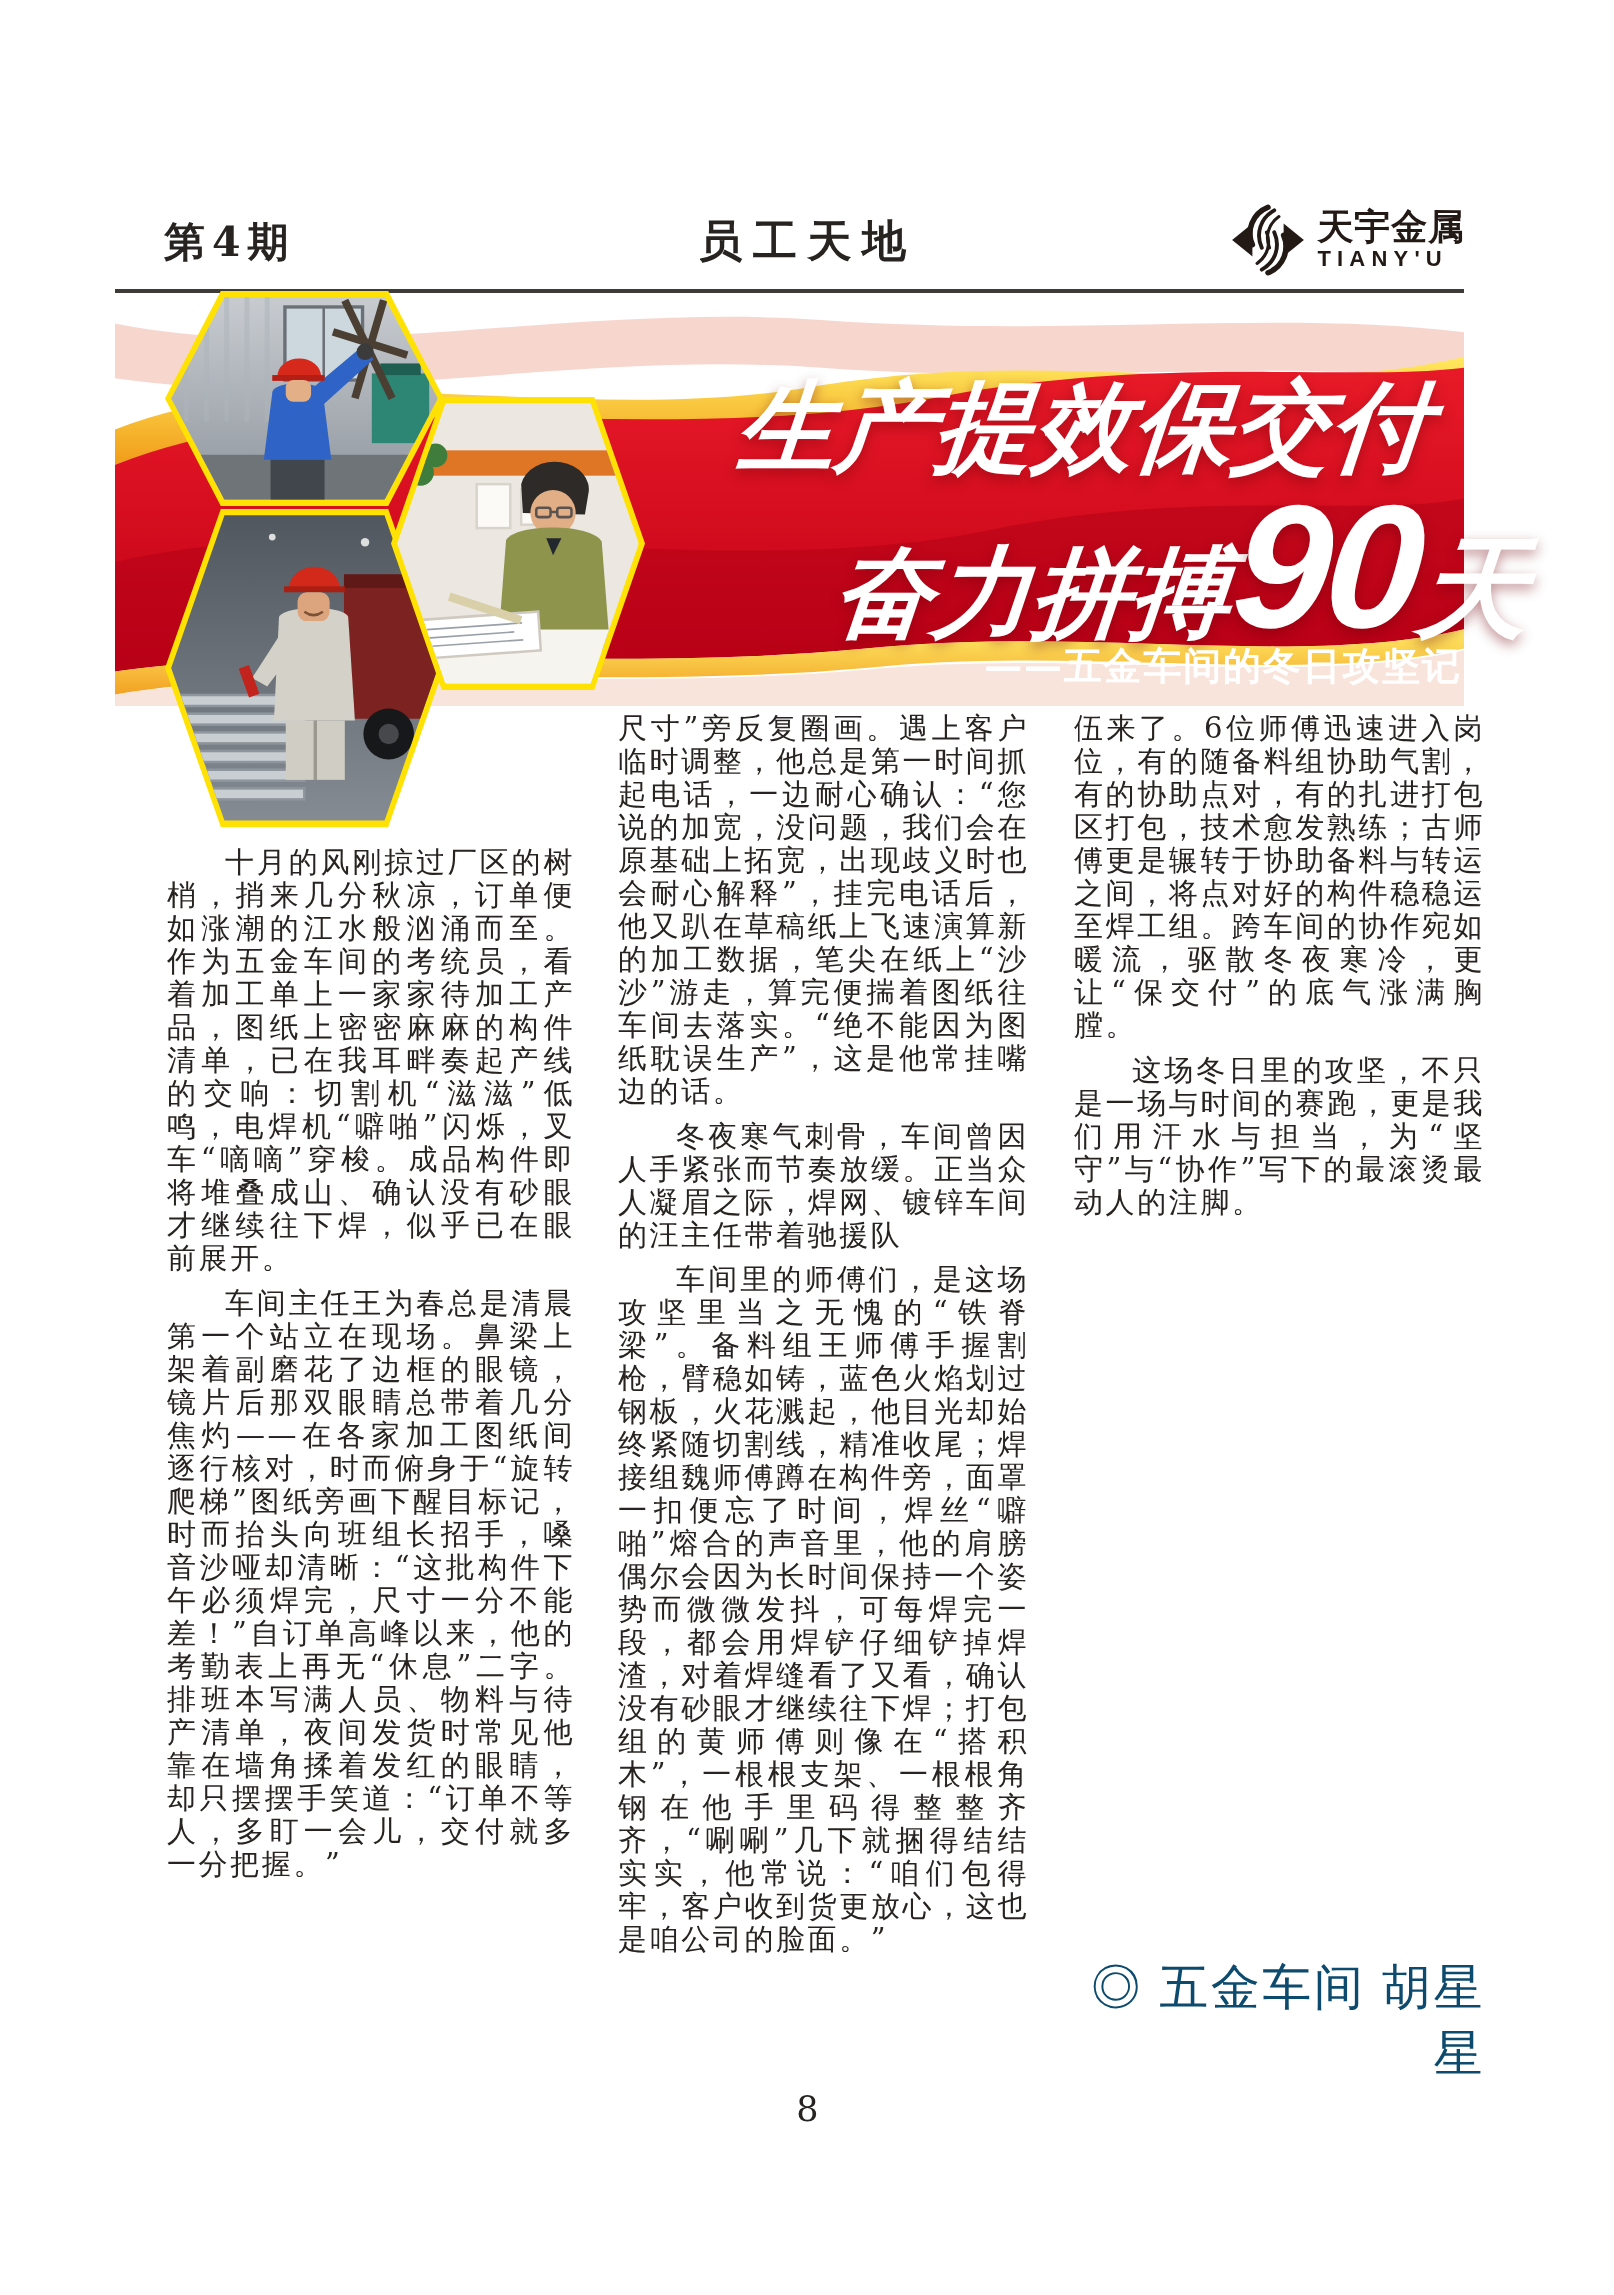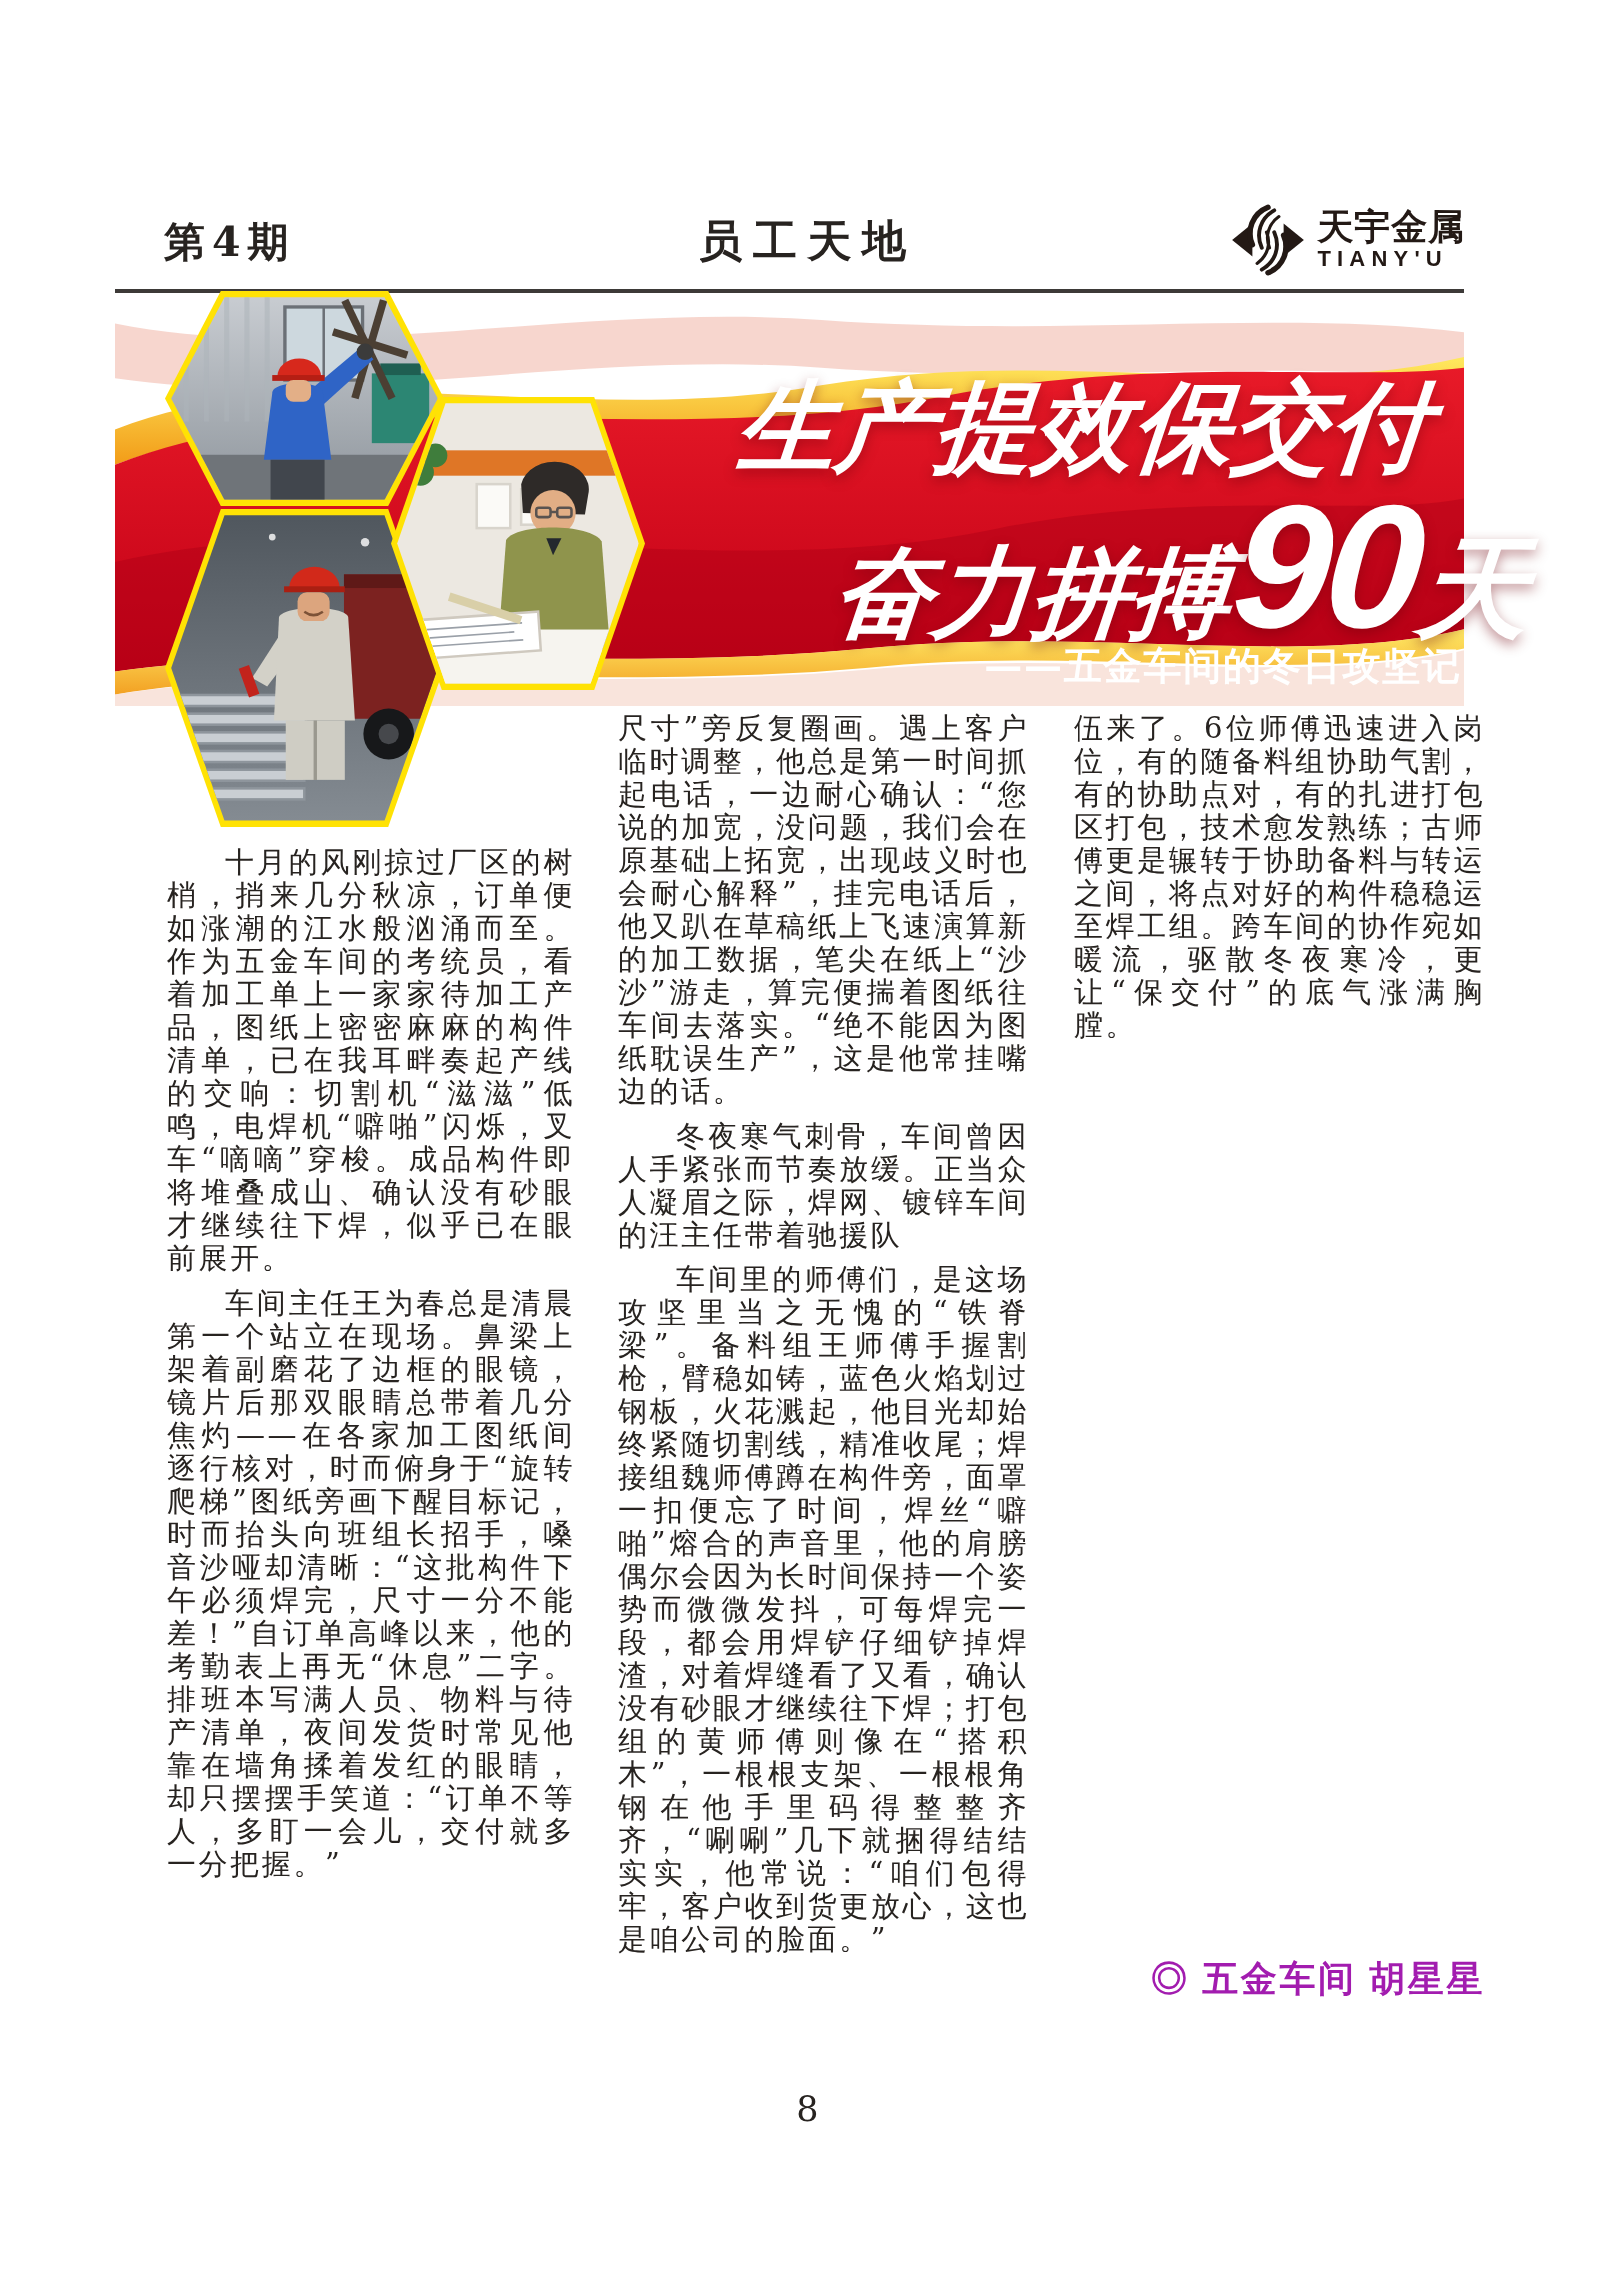--- a/index.html
+++ b/index.html
@@ -44,21 +44,21 @@
 
   
   .col{position:absolute;width:411px;text-align:justify;font-size:29px;line-height:33px;letter-spacing:2.6px;color:#272320;}
   .col p{margin:0 0 11.5px 0;}
   .col p.ind{text-indent:2em;}
   .col1{left:167px;top:846px;width:408px;}
   .col2{left:618px;top:712px;}
   .col3{left:1074px;top:712px;}
 
   .byline{position:absolute;left:1074px;top:1955px;width:411px;text-align:right;
-        font-family:"Liberation Sans",sans-serif;font-weight:bold;font-size:36px;letter-spacing:2.6px;color:#a21caf;}
+        font-family:"Liberation Sans",sans-serif;font-weight:normal;font-size:49px;letter-spacing:2.6px;color:#0c4a6e;}
   .pagenum{position:absolute;left:0;right:0;top:2089px;text-align:center;font-size:35px;color:#272320;}
 </style>
 </head>
 <body>
 
 <div class="page">
 
   <div class="issue">第4期</div>
   <div class="section-title">员工天地</div>
   <div class="logo">
@@ -230,20 +230,21 @@
     <p class="ind">十月的风刚掠过厂区的树梢，捎来几分秋凉，订单便如涨潮的江水般汹涌而至。作为五金车间的考统员，看着加工单上一家家待加工产品，图纸上密密麻麻的构件清单，已在我耳畔奏起产线的交响：切割机“滋滋”低鸣，电焊机“噼啪”闪烁，叉车“嘀嘀”穿梭。成品构件即将堆叠成山、确认没有砂眼才继续往下焊，似乎已在眼前展开。</p>
     <p class="ind">车间主任王为春总是清晨第一个站立在现场。鼻梁上架着副磨花了边框的眼镜，镜片后那双眼睛总带着几分焦灼——在各家加工图纸间逐行核对，时而俯身于“旋转爬梯”图纸旁画下醒目标记，时而抬头向班组长招手，嗓音沙哑却清晰：“这批构件下午必须焊完，尺寸一分不能差！”自订单高峰以来，他的考勤表上再无“休息”二字。排班本写满人员、物料与待产清单，夜间发货时常见他靠在墙角揉着发红的眼睛，却只摆摆手笑道：“订单不等人，多盯一会儿，交付就多一分把握。”</p>
   </div>
   <div class="col col2">
     <p>尺寸”旁反复圈画。遇上客户临时调整，他总是第一时间抓起电话，一边耐心确认：“您说的加宽，没问题，我们会在原基础上拓宽，出现歧义时也会耐心解释”，挂完电话后，他又趴在草稿纸上飞速演算新的加工数据，笔尖在纸上“沙沙”游走，算完便揣着图纸往车间去落实。“绝不能因为图纸耽误生产”，这是他常挂嘴边的话。</p>
     <p class="ind">冬夜寒气刺骨，车间曾因人手紧张而节奏放缓。正当众人凝眉之际，焊网、镀锌车间的汪主任带着驰援队</p>
     <p class="ind">车间里的师傅们，是这场攻坚里当之无愧的“铁脊梁”。备料组王师傅手握割枪，臂稳如铸，蓝色火焰划过钢板，火花溅起，他目光却始终紧随切割线，精准收尾；焊接组魏师傅蹲在构件旁，面罩一扣便忘了时间，焊丝“噼啪”熔合的声音里，他的肩膀偶尔会因为长时间保持一个姿势而微微发抖，可每焊完一段，都会用焊铲仔细铲掉焊渣，对着焊缝看了又看，确认没有砂眼才继续往下焊；打包组的黄师傅则像在“搭积木”，一根根支架、一根根角钢在他手里码得整整齐齐，“唰唰”几下就捆得结结实实，他常说：“咱们包得牢，客户收到货更放心，这也是咱公司的脸面。”</p>
   </div>
   <div class="col col3">
     <p>伍来了。6位师傅迅速进入岗位，有的随备料组协助气割，有的协助点对，有的扎进打包区打包，技术愈发熟练；古师傅更是辗转于协助备料与转运之间，将点对好的构件稳稳运至焊工组。跨车间的协作宛如暖流，驱散冬夜寒冷，更让“保交付”的底气涨满胸膛。</p>
+    <p class="ind">这场冬日里的攻坚，不只是一场与时间的赛跑，更是我们用汗水与担当，为“坚守”与“协作”写下的最滚烫最动人的注脚。</p>
   </div>
 
   <div class="byline">◎ 五金车间 胡星星</div>
 
   <div class="pagenum">8</div>
 
 </div>
 
 
 </body></html>

